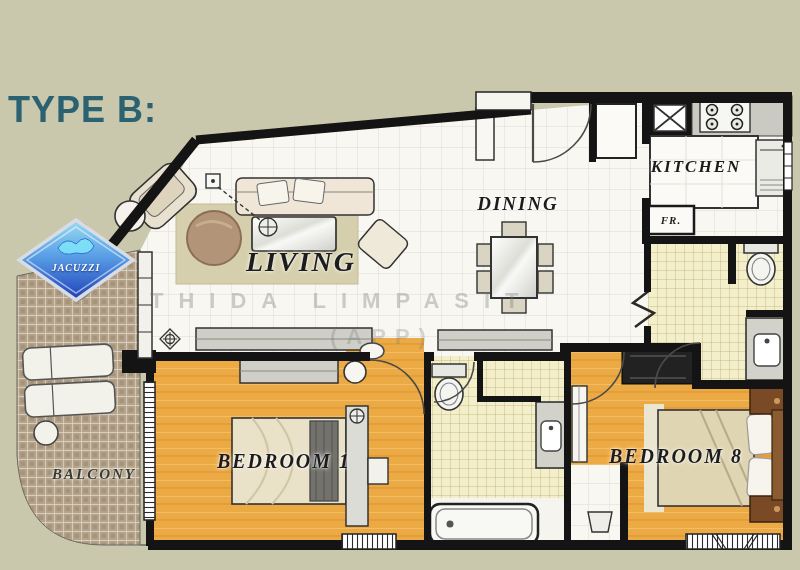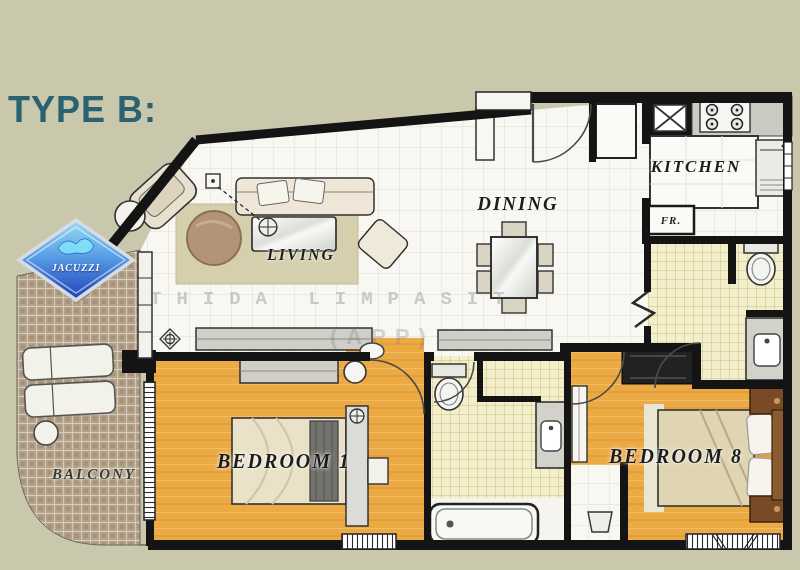--- a/index.html
+++ b/index.html
@@ -6,32 +6,32 @@
   .stage{position:relative;width:800px;height:570px;background:#c9c7ac;overflow:hidden;
          font-family:"Liberation Sans",sans-serif;}
   .plan-svg{position:absolute;left:0;top:0;}
   .title-block{position:absolute;left:8px;top:48px;color:#2b6272;line-height:1;margin-top:44px;}
   .title-main{font-size:36px;font-weight:bold;letter-spacing:1px;}
   .title-sub{font-size:19px;font-weight:bold;margin-top:4px;letter-spacing:0.5px;}
   .lbl{position:absolute;transform:translate(-50%,-50%);
        font-family:"Liberation Serif",serif;font-weight:bold;color:#1c1c1c;
        letter-spacing:2px;white-space:nowrap;
        text-shadow:0 0 2px rgba(255,255,255,.95),0 0 5px rgba(255,255,255,.8);font-style:italic;}
-  .lbl-living  {left:301px;top:255px;font-size:16px;}
+  .lbl-living  {left:301px;top:262px;font-size:28px;}
   .lbl-dining  {left:518px;top:204px;font-size:19px;}
   .lbl-kitchen {left:696px;top:167px;font-size:17px;}
   .lbl-balcony {left:78px;top:474px;font-size:15px;color:#3a3a30;padding-left:32px;}
   .lbl-bedroom1{left:284px;top:461px;font-size:20px;}
   .lbl-bedroom2{left:676px;top:456px;font-size:20px;}
   .lbl-fr      {left:671px;top:220px;font-size:11px;letter-spacing:1px;}
   .lbl-jacuzzi {left:76px;top:267px;font-size:10px;letter-spacing:1px;color:#ffffff;
                 text-shadow:0 1px 2px rgba(0,20,90,.8);}
   .wm{position:absolute;font-weight:bold;color:rgba(120,120,118,.35);
       font-family:"Liberation Sans",sans-serif;white-space:nowrap;pointer-events:none;}
-  .wm1{left:150px;top:288px;font-size:19px;letter-spacing:15px;font-family:Liberation Mono, monospace;}
+  .wm1{left:150px;top:288px;font-size:22px;letter-spacing:15px;}
   .wm2{left:330px;top:324px;font-size:22px;letter-spacing:9px;color:rgba(120,120,118,.28);}
 </style>
 </head>
 <body>
 
 <div class="stage">
 
   <svg class="plan-svg" width="800" height="570" viewBox="0 0 800 570">
     <defs>
       <pattern id="pgrid" width="21" height="21" patternUnits="userSpaceOnUse">

